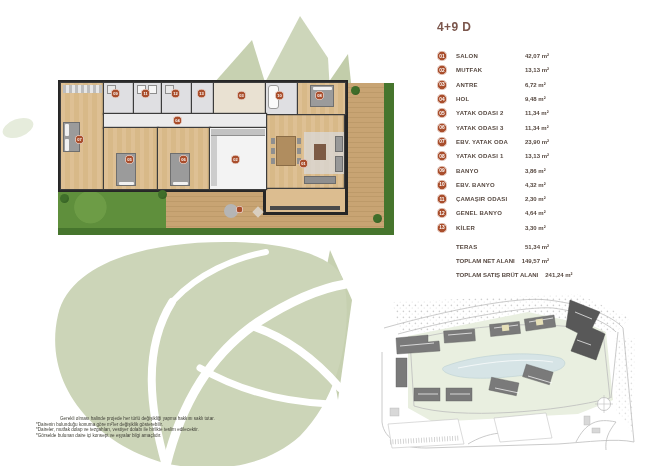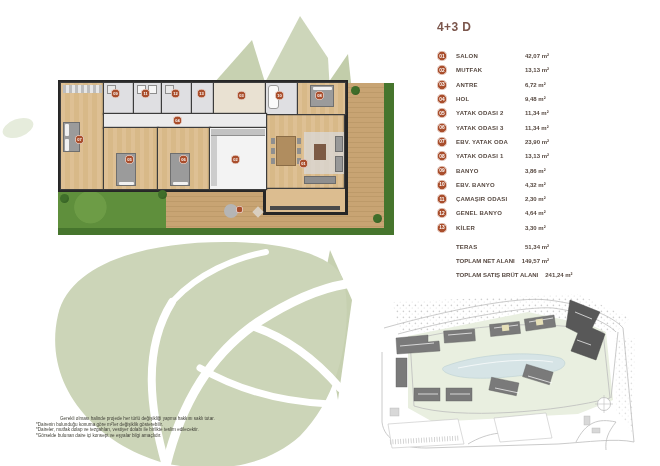--- a/index.html
+++ b/index.html
@@ -158,21 +158,21 @@
     <div class="abs pbadge" style="left:17px;top:55px;">07</div>
     <div class="abs pbadge" style="left:257px;top:11px;">08</div>
     <div class="abs pbadge" style="left:53px;top:9px;">09</div>
     <div class="abs pbadge" style="left:217px;top:11px;">10</div>
     <div class="abs pbadge" style="left:83px;top:9px;">11</div>
     <div class="abs pbadge" style="left:113px;top:9px;">12</div>
     <div class="abs pbadge" style="left:139px;top:9px;">13</div>
   </div>
 
   <div id="legend">
-    <div id="legend-title">4+3 D</div>
+    <div id="legend-title">4+9 D</div>
     <div id="legend-rows">
         <div class="lrow">
           <span class="lbadge">01</span>
           <span class="llabel">SALON</span>
           <span class="lvalue">42,07 m²</span>
         </div>
         <div class="lrow">
           <span class="lbadge">02</span>
           <span class="llabel">MUTFAK</span>
           <span class="lvalue">13,13 m²</span>

